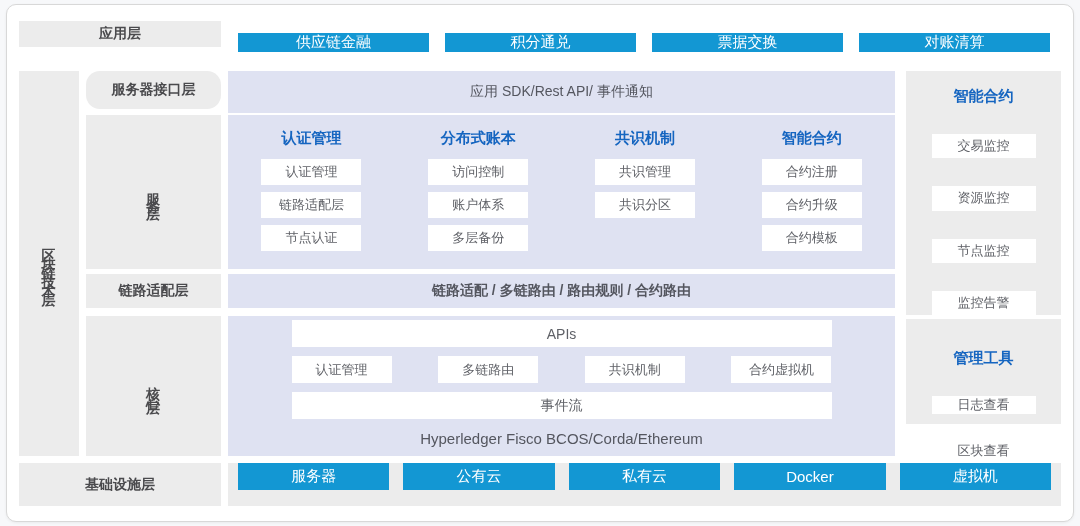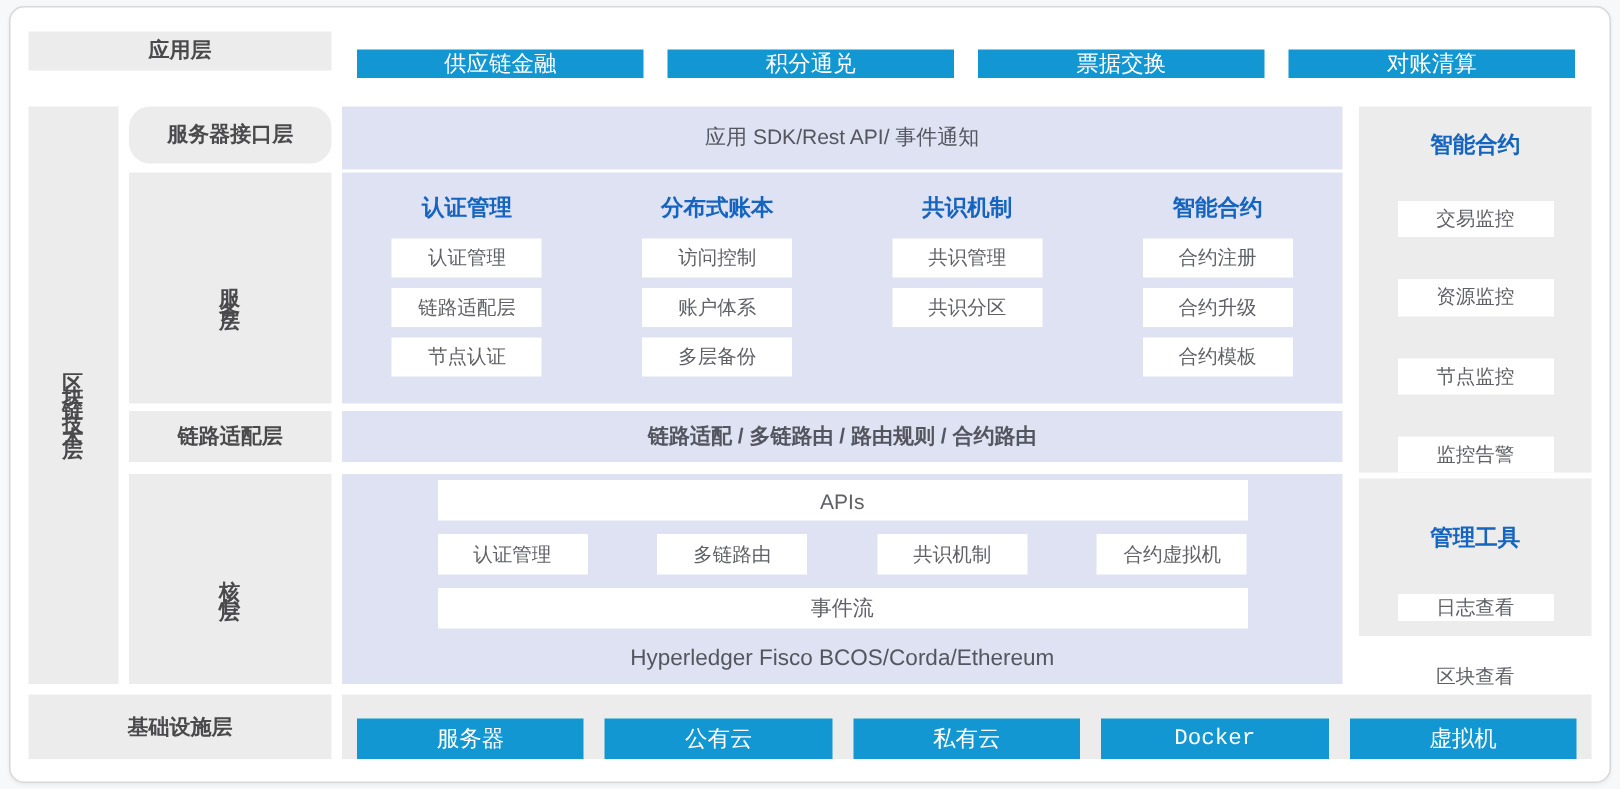--- a/index.html
+++ b/index.html
@@ -34,21 +34,21 @@
   .svc-col .chip{width:100px;height:26px;margin-bottom:7px;}
   .core-inner{padding-top:4px;display:flex;flex-direction:column;align-items:center;}
   .wide-chip{width:540px;height:27px;font-size:14px;}
   .core-mods{width:540px;display:flex;justify-content:space-between;margin-top:9px;}
   .core-mods .chip{width:100px;height:27px;}
   .core-event{margin-top:9px;}
   .platforms{margin-top:11px;color:#54565f;font-size:15px;}
   .rail-box{background:var(--panel-gray);display:flex;flex-direction:column;align-items:center;}
   .rail-title{color:var(--header-blue);font-weight:700;font-size:15px;}
   .rail-box .chip{width:104px;height:25px;margin-top:28px;}
-  .strip{background:var(--panel-gray);display:flex;align-items:flex-end;gap:14px;padding:0 10px;font-family:Liberation Mono, monospace;}
+  .strip{background:var(--panel-gray);display:flex;align-items:flex-start;gap:14px;padding:0 10px;}
   .strip .btn{height:27px;}
 </style>
 </head>
 <body>
 
 <div class="stage">
   <div class="card">
 
     <div class="abs gray-box" style="left:12px;top:16px;width:202px;height:26px;">应用层</div>
     <div class="abs btn-row" style="left:231px;top:24px;width:812px;height:27px;">

